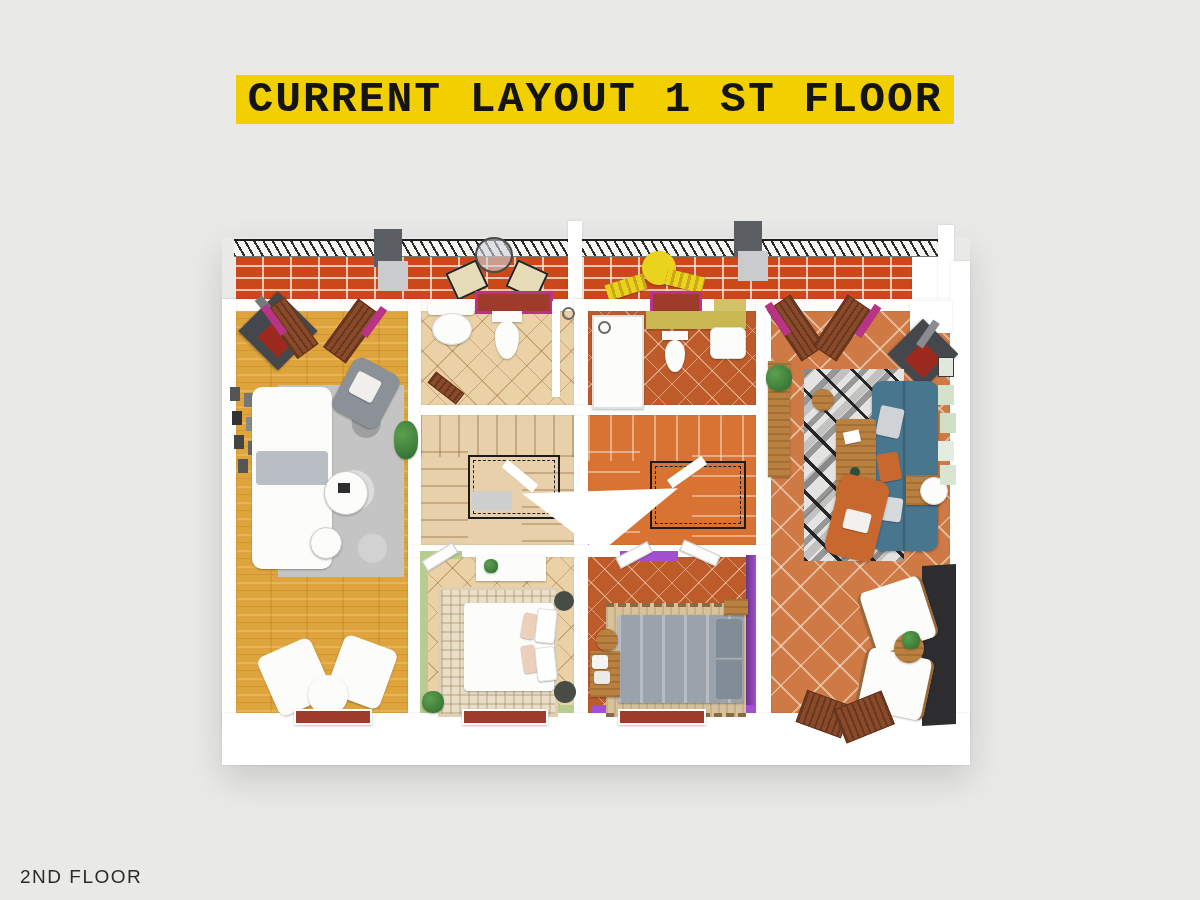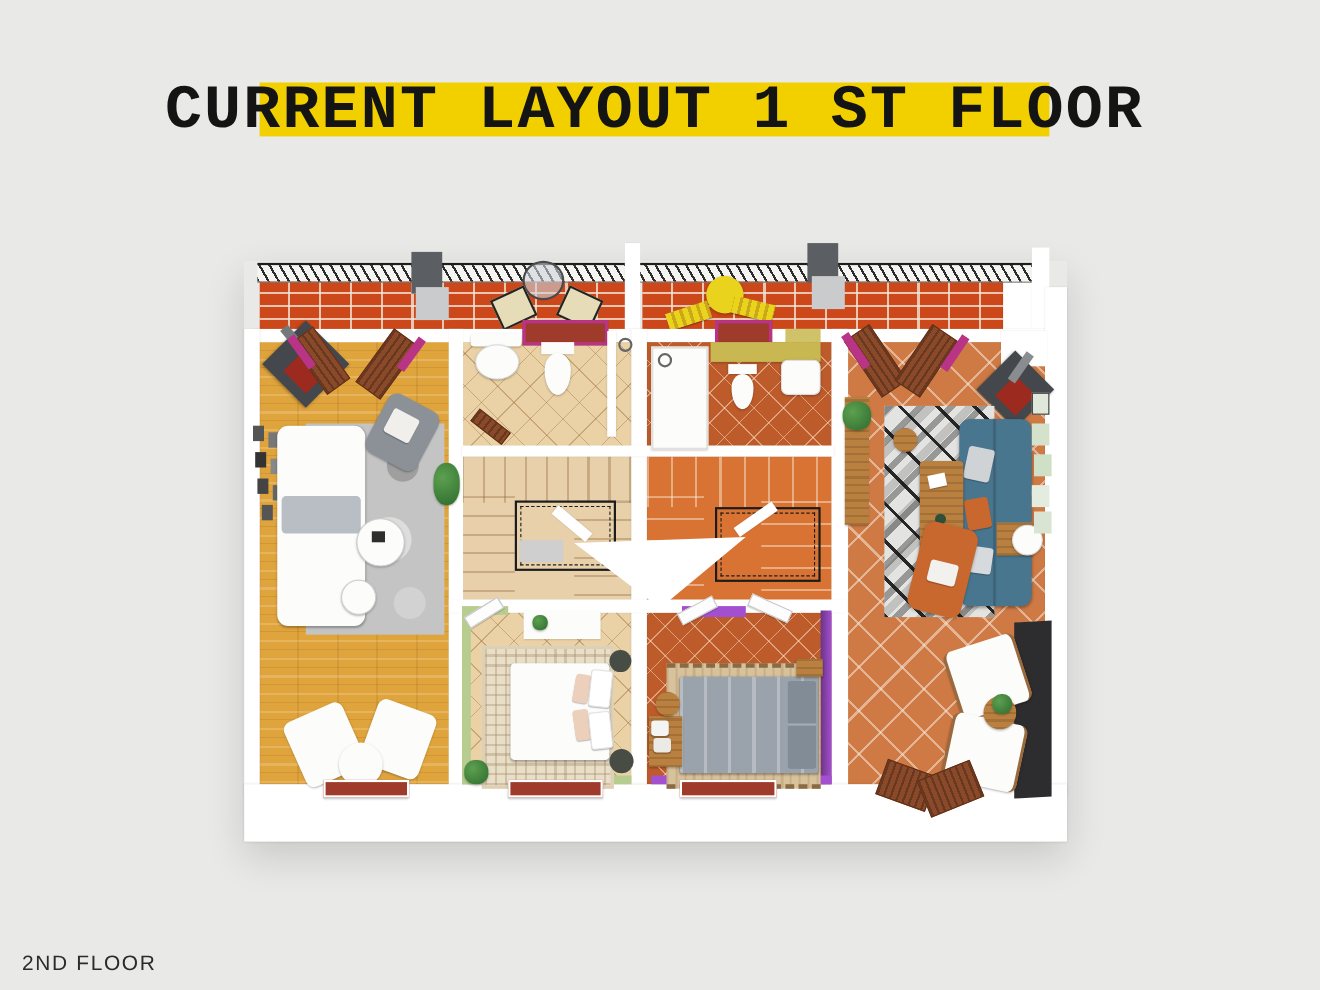--- a/index.html
+++ b/index.html
@@ -9,21 +9,21 @@
     font-family:"Liberation Sans", sans-serif;
   }
   .a{position:absolute;}
 
   
   #banner{
     left:236px;top:75px;width:718px;height:49px;
     background:var(--banner-bg,#f2d000);
     display:flex;align-items:center;justify-content:center;
     font-family:"Liberation Mono", monospace;
-    font-weight:bold;font-size:56px;letter-spacing:2px;
+    font-weight:bold;font-size:43px;letter-spacing:2px;
     color:var(--banner-text,#141414);white-space:nowrap;text-align:center;
   }
   #floor-label{
     left:20px;top:866px;font-size:19px;letter-spacing:1.5px;
     color:var(--footer-text,#2b2b2b);font-weight:500;
   }
 
   
   #plan{left:222px;top:215px;width:748px;height:550px;}
 

